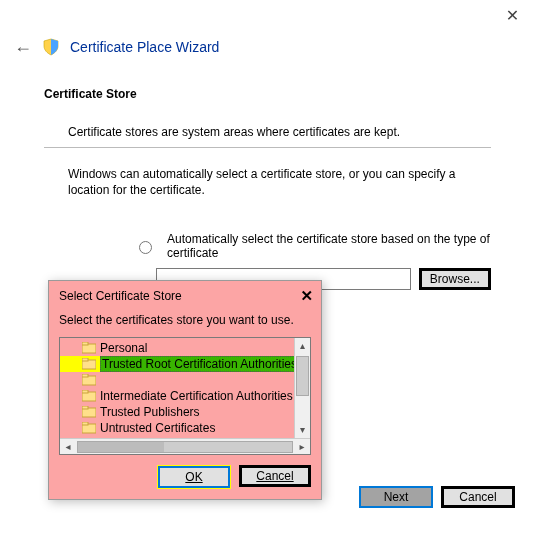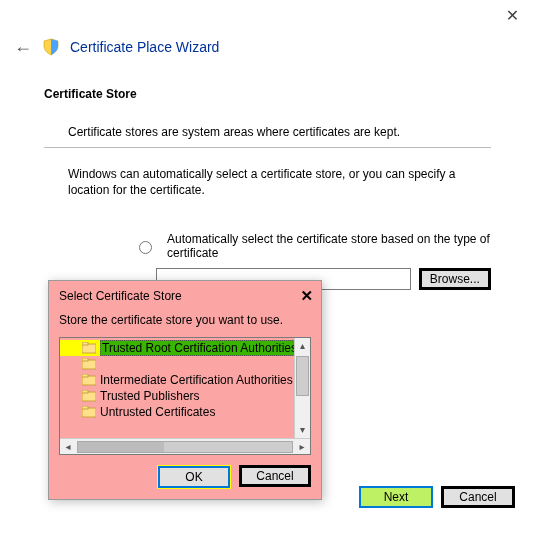--- a/index.html
+++ b/index.html
@@ -106,21 +106,21 @@
   .bottom-bar {
     position: absolute;
     right: 20px;
     bottom: 36px;
     display:flex;
     gap:8px;
   }
   .main-btn { width: 74px; }
   .main-btn.primary {
     border: 2px solid #0078d7;
-    background: #bef264;
+    background: #a3a3a3;
   }
 
   
   .dialog {
     position: absolute;
     left: 40px;
     top: 280px;
     width: 274px;
     background: #fca5a5;
     border: 1px solid #9a9a9a;
@@ -234,21 +234,21 @@
     align-items:center;
     gap:4px;
     margin-top:8px;
   }
   .dlg-btns {
     display:flex;
     justify-content:flex-end;
     gap:8px;
     margin-top:10px;
   }
-  .dlg-btn { width:72px; }
+  .dlg-btn { width:72px;text-decoration:underline; }
   .dlg-btn.ok {
     border: 2px solid #0078d7;
   }
   .hl-ok { background: #ffff00; padding:1px; display:inline-block; }
 </style>
 </head>
 <body>
 
 <div class="titlebar">
   <div class="close-btn">
@@ -297,24 +297,33 @@
 </div>
 
 <div class="dialog">
   <div class="dlg-title">
     <span>Select Certificate Store</span>
     <span class="dlg-close">
       <span>✕</span>
     </span>
   </div>
   <div class="dlg-body">
-    <div class="dlg-instr">Store the certificate store you want to use.</div>
+    <div class="dlg-instr">Select the certificates store you want to use.</div>
 
     <div class="tree-box">
       <div class="tree-content">
+        <div class="tree-row">
+          <span class="folder-icon">
+            <svg width="14" height="12">
+                <rect x="0" y="2" width="14" height="9" fill="#ffe08a" stroke="#caa33a"></rect>
+                <rect x="0" y="0" width="6" height="3" fill="#ffe08a" stroke="#caa33a"></rect>
+              </svg>
+          </span>
+          <span class="txt">Personal</span>
+        </div>
         <div class="tree-row prelight selected">
           <span class="folder-icon">
             <svg width="14" height="12">
                 <rect x="0" y="2" width="14" height="9" fill="#ffe08a" stroke="#caa33a"></rect>
                 <rect x="0" y="0" width="6" height="3" fill="#ffe08a" stroke="#caa33a"></rect>
               </svg>
           </span>
           <span class="txt">Trusted Root Certification Authorities</span>
         </div>
         <div class="tree-row">

